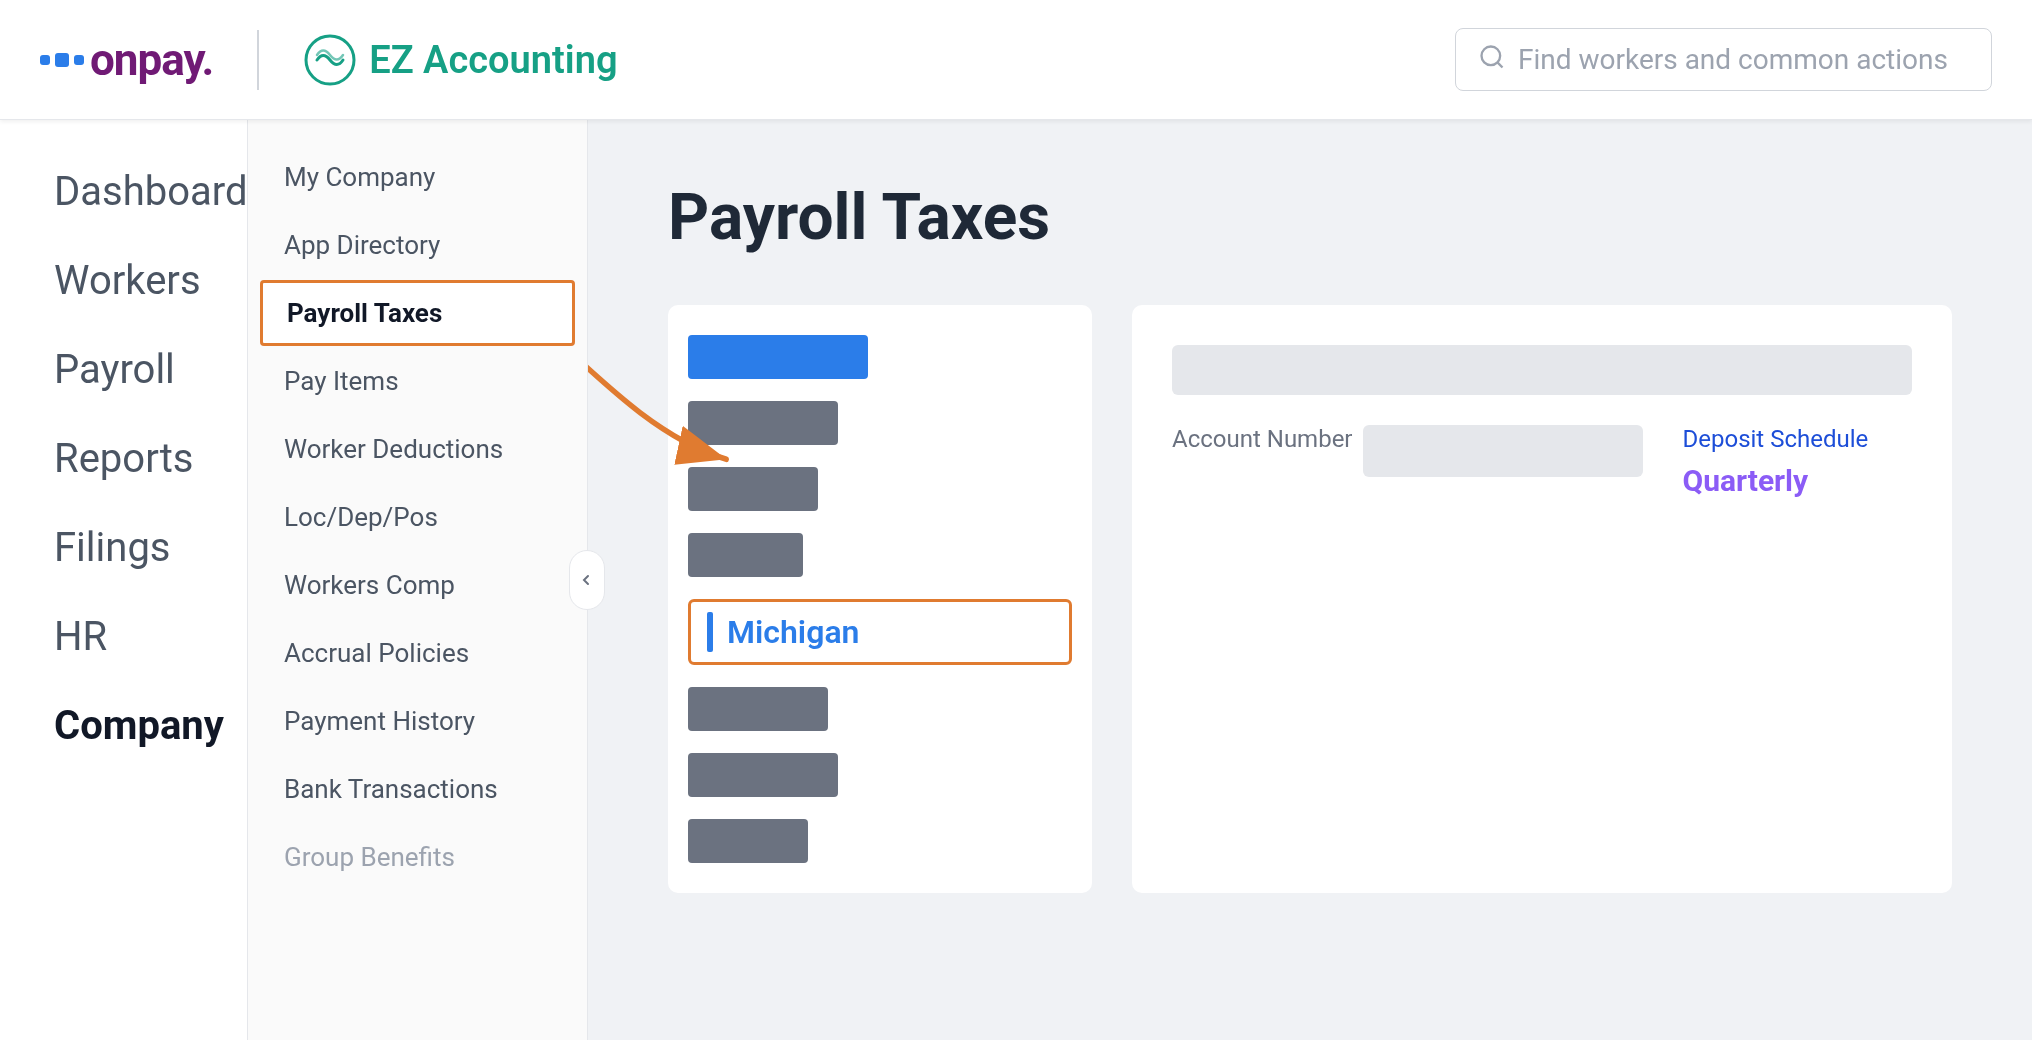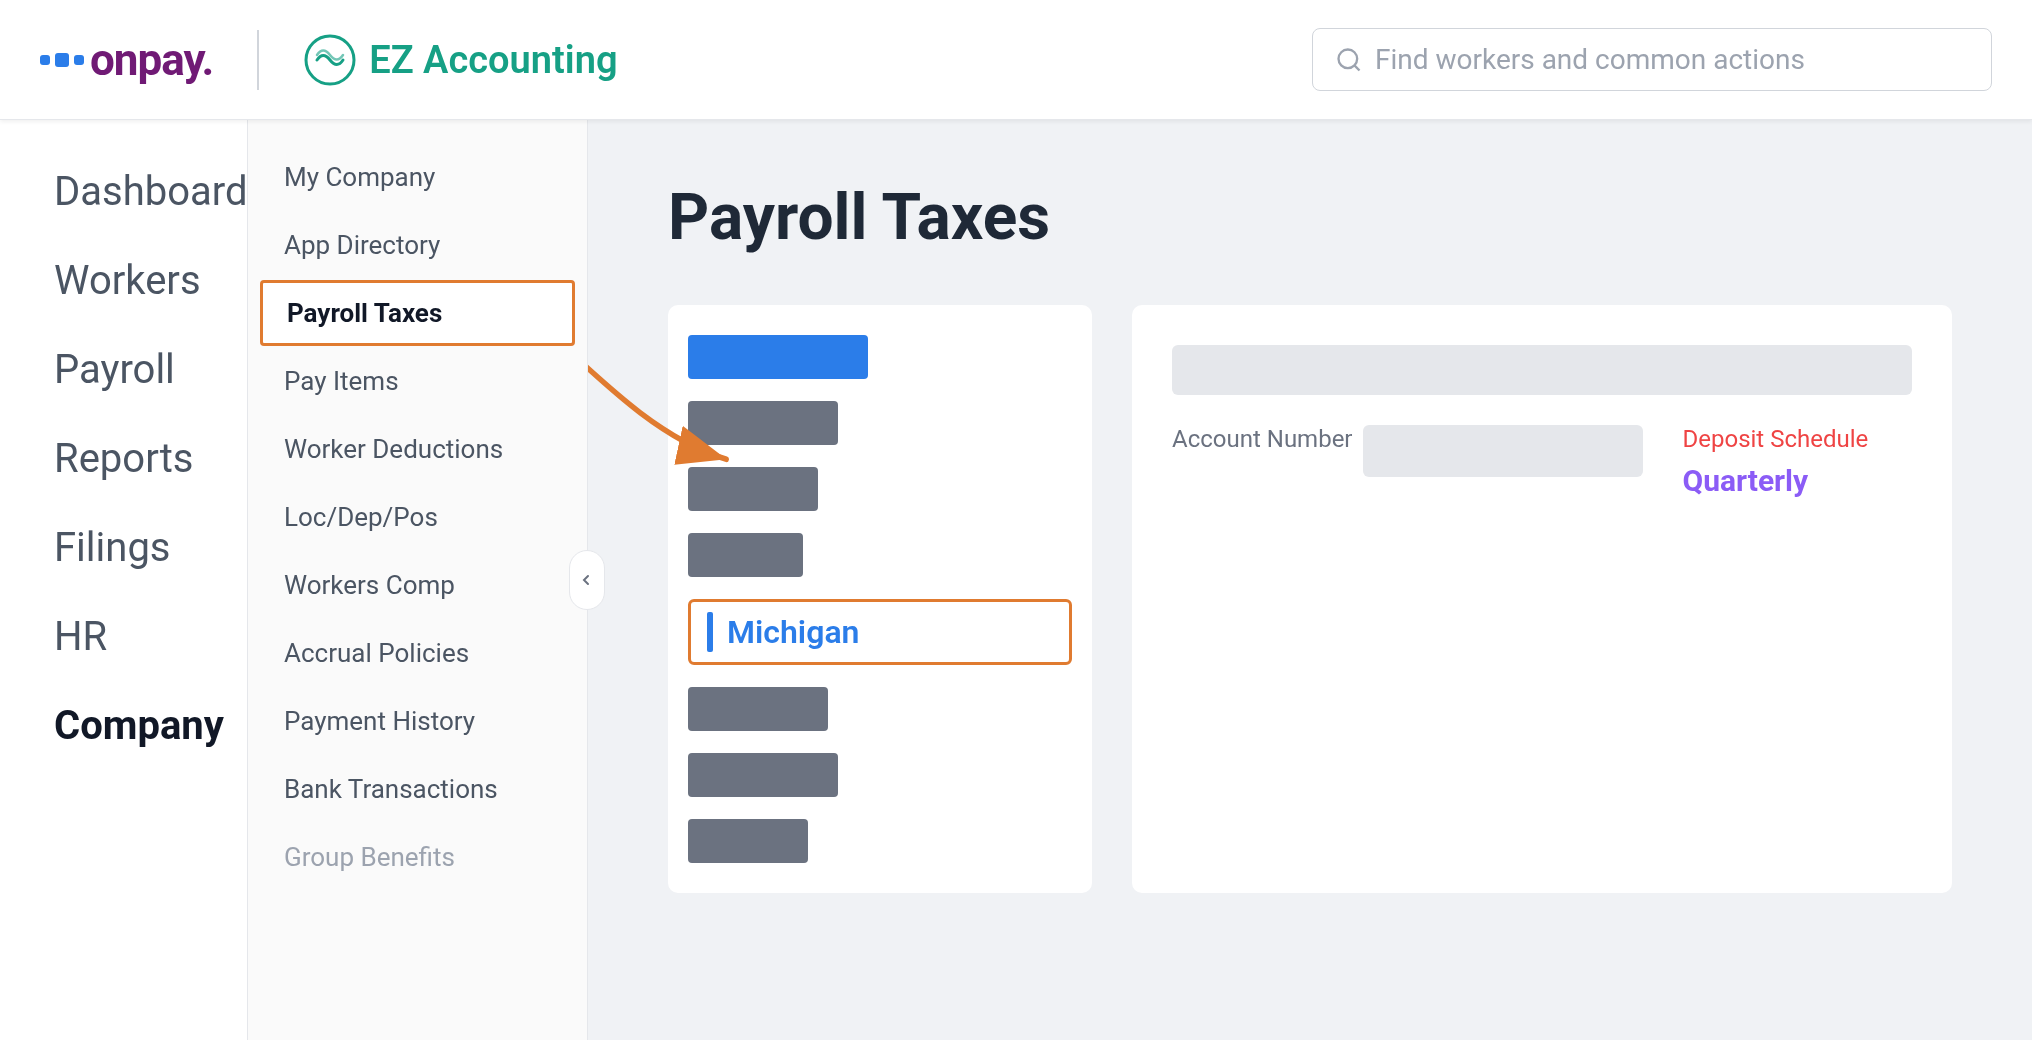--- a/index.html
+++ b/index.html
@@ -61,26 +61,25 @@
       height: 54px;
     }
     .ez-text {
       font-size: 38px;
       font-weight: 600;
       color: #16a085;
     }
     .search-bar {
       margin-left: auto;
       display: flex;
-      align-items: center;
       border: 1.5px solid #d1d5db;
       border-radius: 8px;
       padding: 14px 22px;
       background: #fff;
-      width: 680px;
+      width: 537px;
       gap: 12px;
     }
     .search-icon-svg { color: #9ca3af; flex-shrink: 0; }
     .search-placeholder { color: #9ca3af; font-size: 28px; }
 
     
     .layout {
       display: flex;
       height: calc(1040px - 120px);
     }
@@ -240,21 +239,21 @@
       border-radius: 6px;
     }
 
     .deposit-group {
       display: flex;
       flex-direction: column;
       gap: 10px;
     }
     .deposit-label {
       font-size: 24px;
-      color: #ef4444;
+      color: #1d4ed8;
       text-align: center;
     }
     .deposit-value {
       font-size: 30px;
       font-weight: 700;
       color: #8b5cf6;
     }
 
     
     .arrow-annotation {

